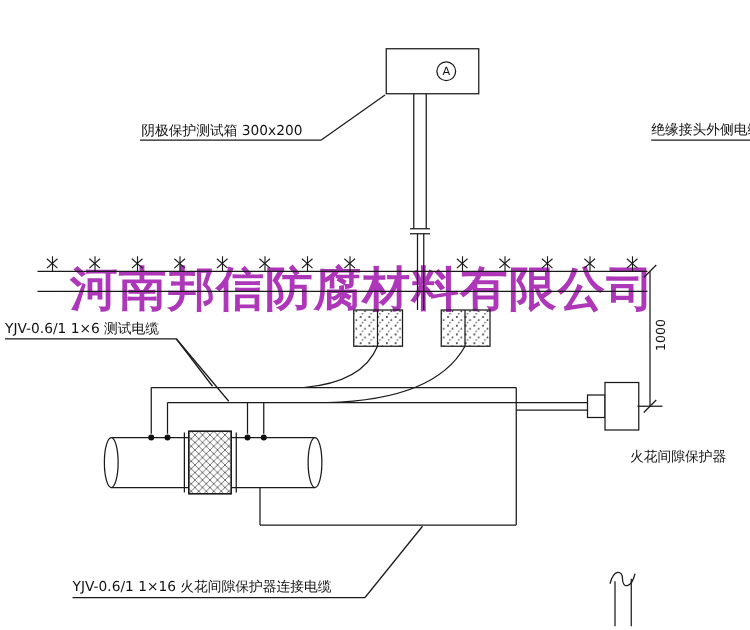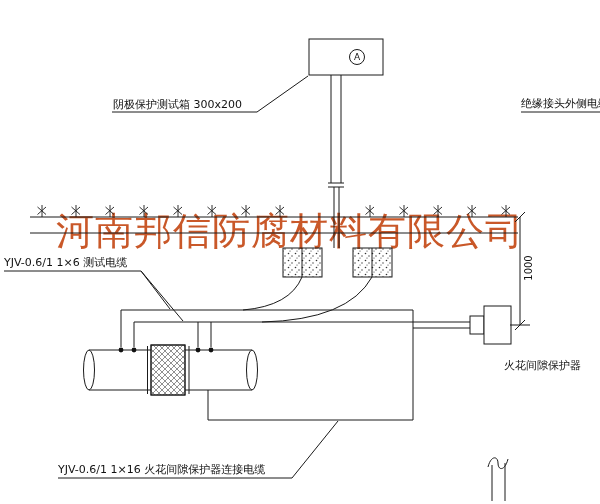--- a/index.html
+++ b/index.html
@@ -3,22 +3,22 @@
 <meta charset="utf-8">
 <style>
   html,body{margin:0;padding:0;background:#ffffff;}
   .canvas{
     position:relative;width:600px;height:504px;background:#ffffff;
     overflow:hidden;font-family:"DejaVu Sans","Liberation Sans",sans-serif;
   }
   .watermark{
     position:absolute;left:56px;top:206px;width:480px;
     font-family:"DejaVu Serif","Liberation Serif",serif;
-    font-size:38px;font-weight:400;letter-spacing:1px;
-    color:#c2410c;opacity:.88;white-space:nowrap;
+    font-size:38px;font-weight:700;letter-spacing:1px;
+    color:#a21caf;opacity:.88;white-space:nowrap;
   }
   svg{position:absolute;left:0;top:0;}
   text{font-family:"DejaVu Sans","Liberation Sans",sans-serif;font-size:11px;fill:#111;}
   .dim{font-size:10px;}
   .sym{font-size:9px;}
 </style>
 </head>
 <body>
 
 <div class="canvas">

